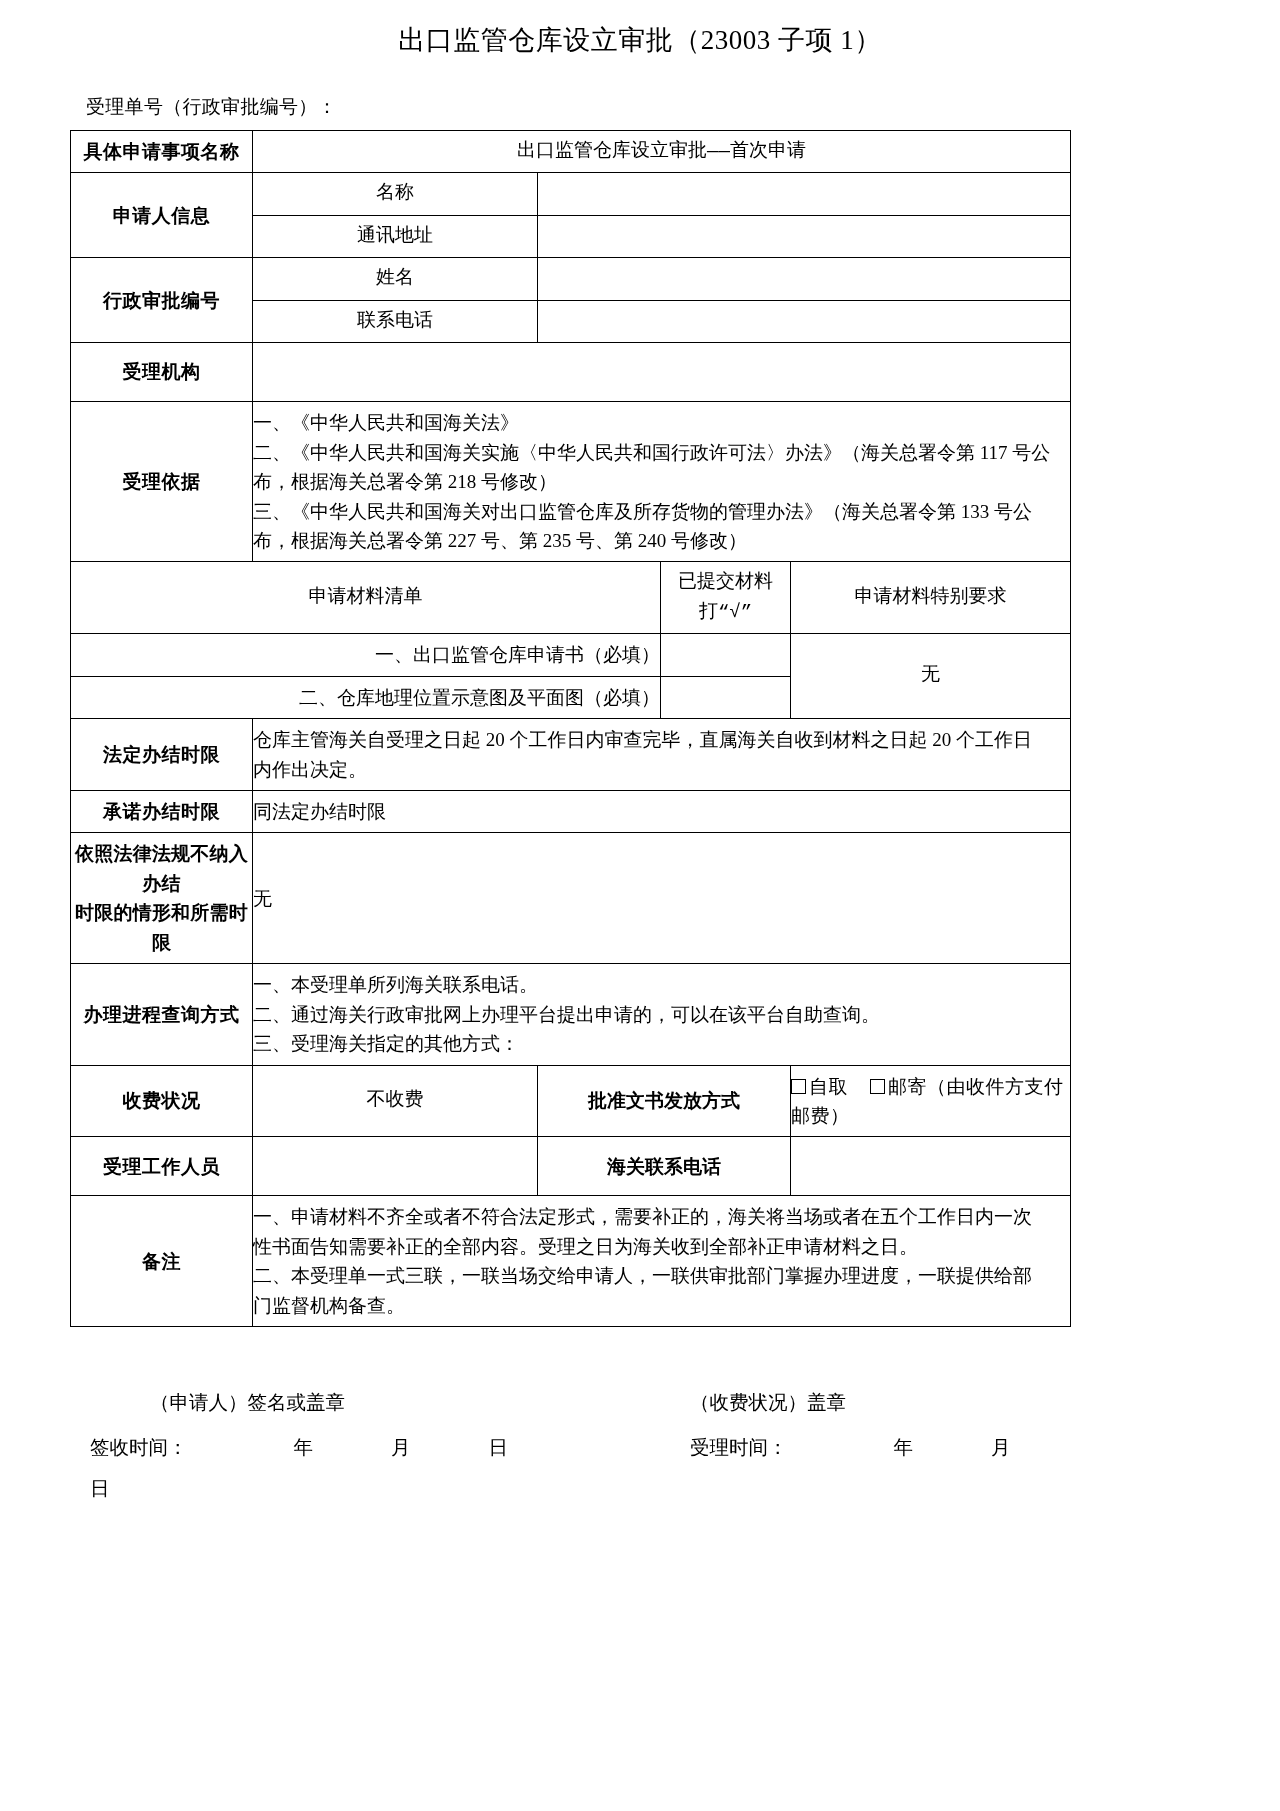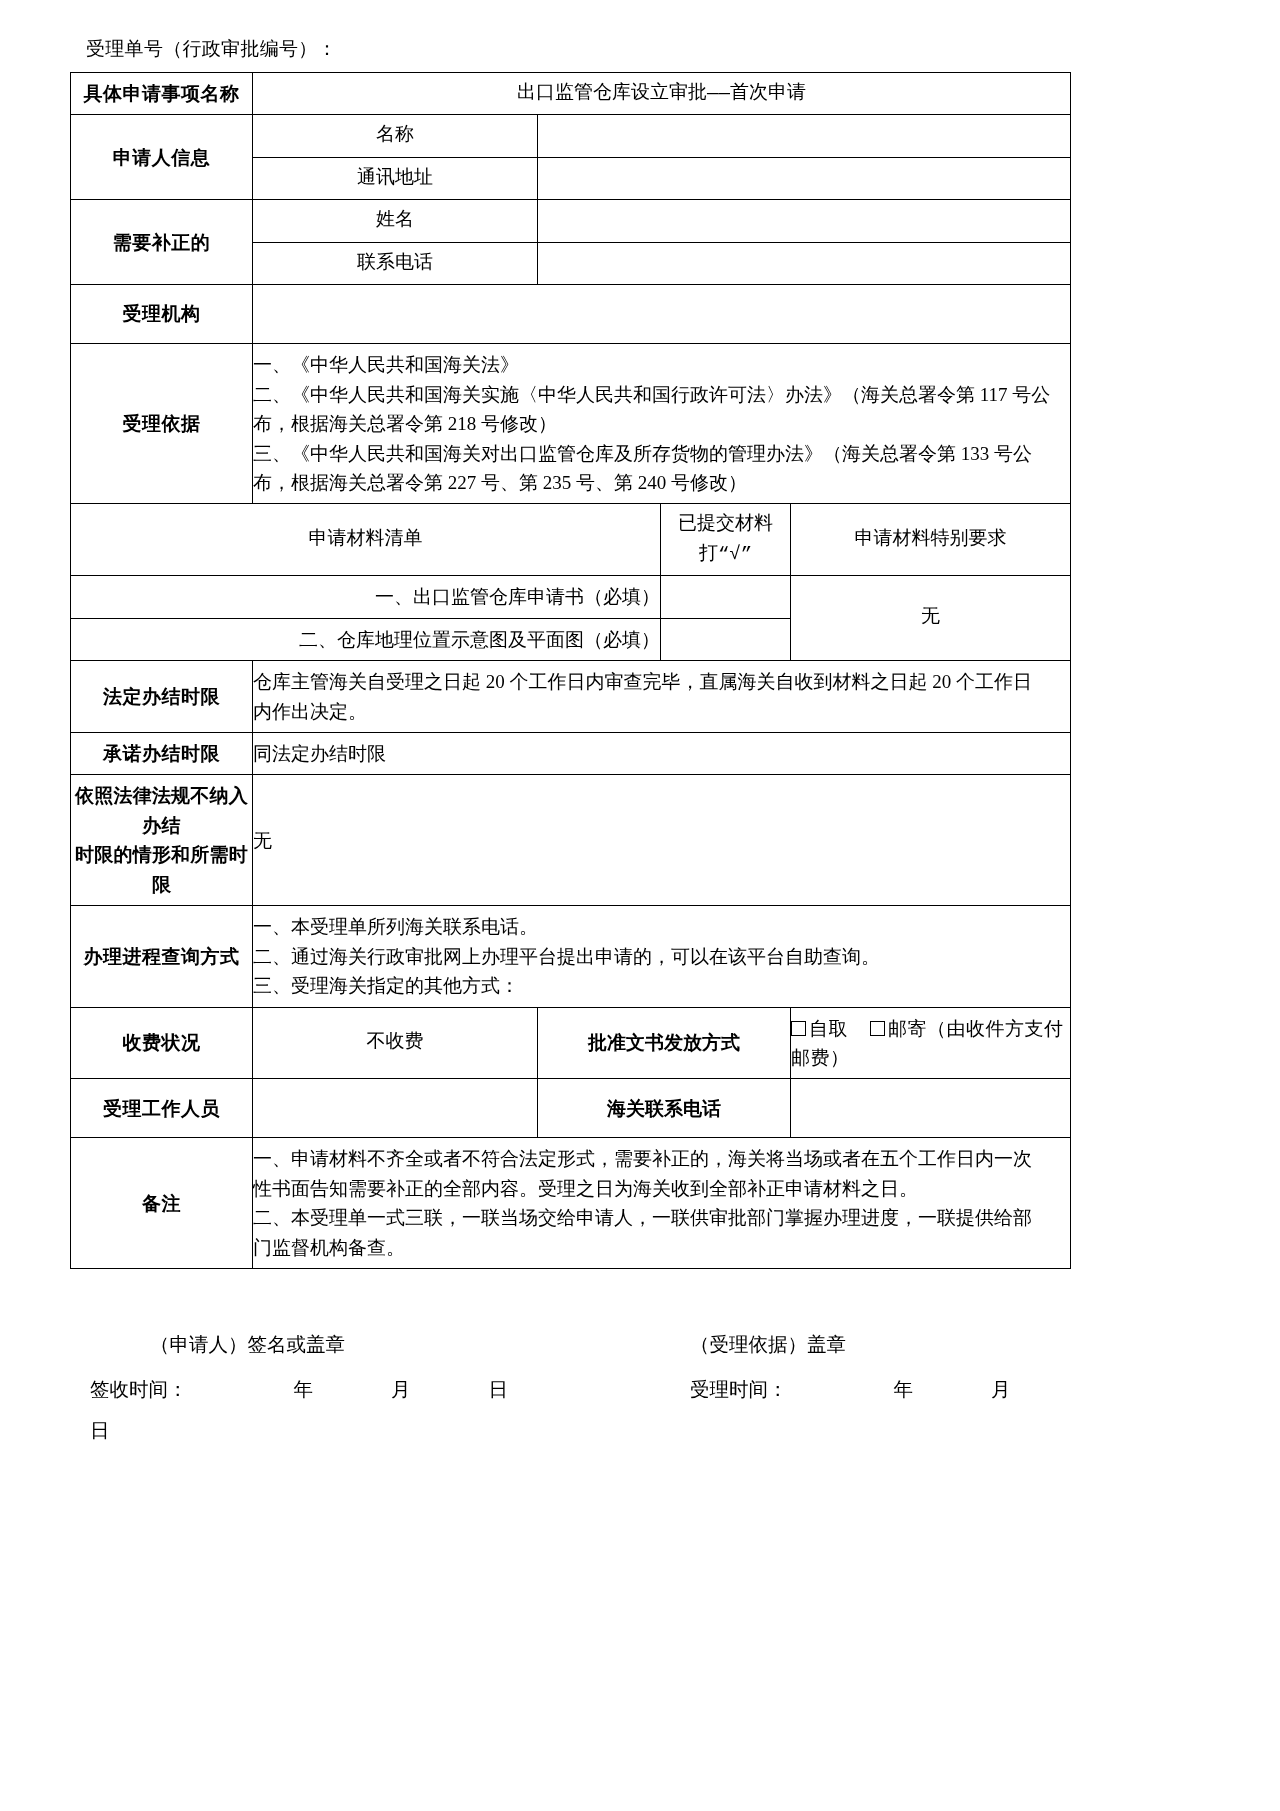--- a/index.html
+++ b/index.html
@@ -123,20 +123,21 @@
   .t-gap1 { display: inline-block; width: 106px; }
   .t-gap2 { display: inline-block; width: 78px; }
   .t-gap3 { display: inline-block; width: 78px; }
   .tail { margin-left: 20px; margin-top: 14px; }
 </style>
 </head>
 <body>
 
 <div class="page">
 
+  <div class="title-sub">出口监管仓库设立审批（23003 子项 1）</div>
   <div class="receipt-no">受理单号（行政审批编号）：</div>
 
   <table class="form">
     <colgroup>
       <col style="width:182px">
       <col style="width:285px">
       <col style="width:123px">
       <col style="width:130px">
       <col style="width:280px">
     </colgroup>
@@ -152,21 +153,21 @@
       <td class="ctr">名称</td>
       <td class="blank" colspan="3"></td>
     </tr>
 
     <tr>
       <td class="ctr">通讯地址</td>
       <td class="blank" colspan="3"></td>
     </tr>
 
     <tr>
-      <td class="lbl" rowspan="2">需要补正的</td>
+      <td class="lbl" rowspan="2">行政审批编号</td>
       <td class="ctr">姓名</td>
       <td class="blank" colspan="3"></td>
     </tr>
 
     <tr>
       <td class="ctr">联系电话</td>
       <td class="blank" colspan="3"></td>
     </tr>
 
     <tr>
@@ -259,21 +260,21 @@
         <div>二、本受理单一式三联，一联当场交给申请人，一联供审批部门掌握办理进度，一联提供给部</div>
         <div>门监督机构备查。</div>
       </td>
     </tr>
   </tbody>
     </table>
 
   <div class="footer">
     <div class="sig-row">
       <div class="sig-left">（申请人）签名或盖章</div>
-      <div class="sig-right">（受理依据）盖章</div>
+      <div class="sig-right">（收费状况）盖章</div>
     </div>
     <div class="time-row">
       <div class="time-left">
         <span>签收时间：</span><span class="t-gap1"></span><span>年</span><span class="t-gap2"></span><span>月</span><span class="t-gap3"></span><span>日</span>
       </div>
       <div>
         <span>受理时间：</span><span class="t-gap1"></span><span>年</span><span class="t-gap2"></span><span>月</span>
       </div>
     </div>
     <div class="tail">日</div>

